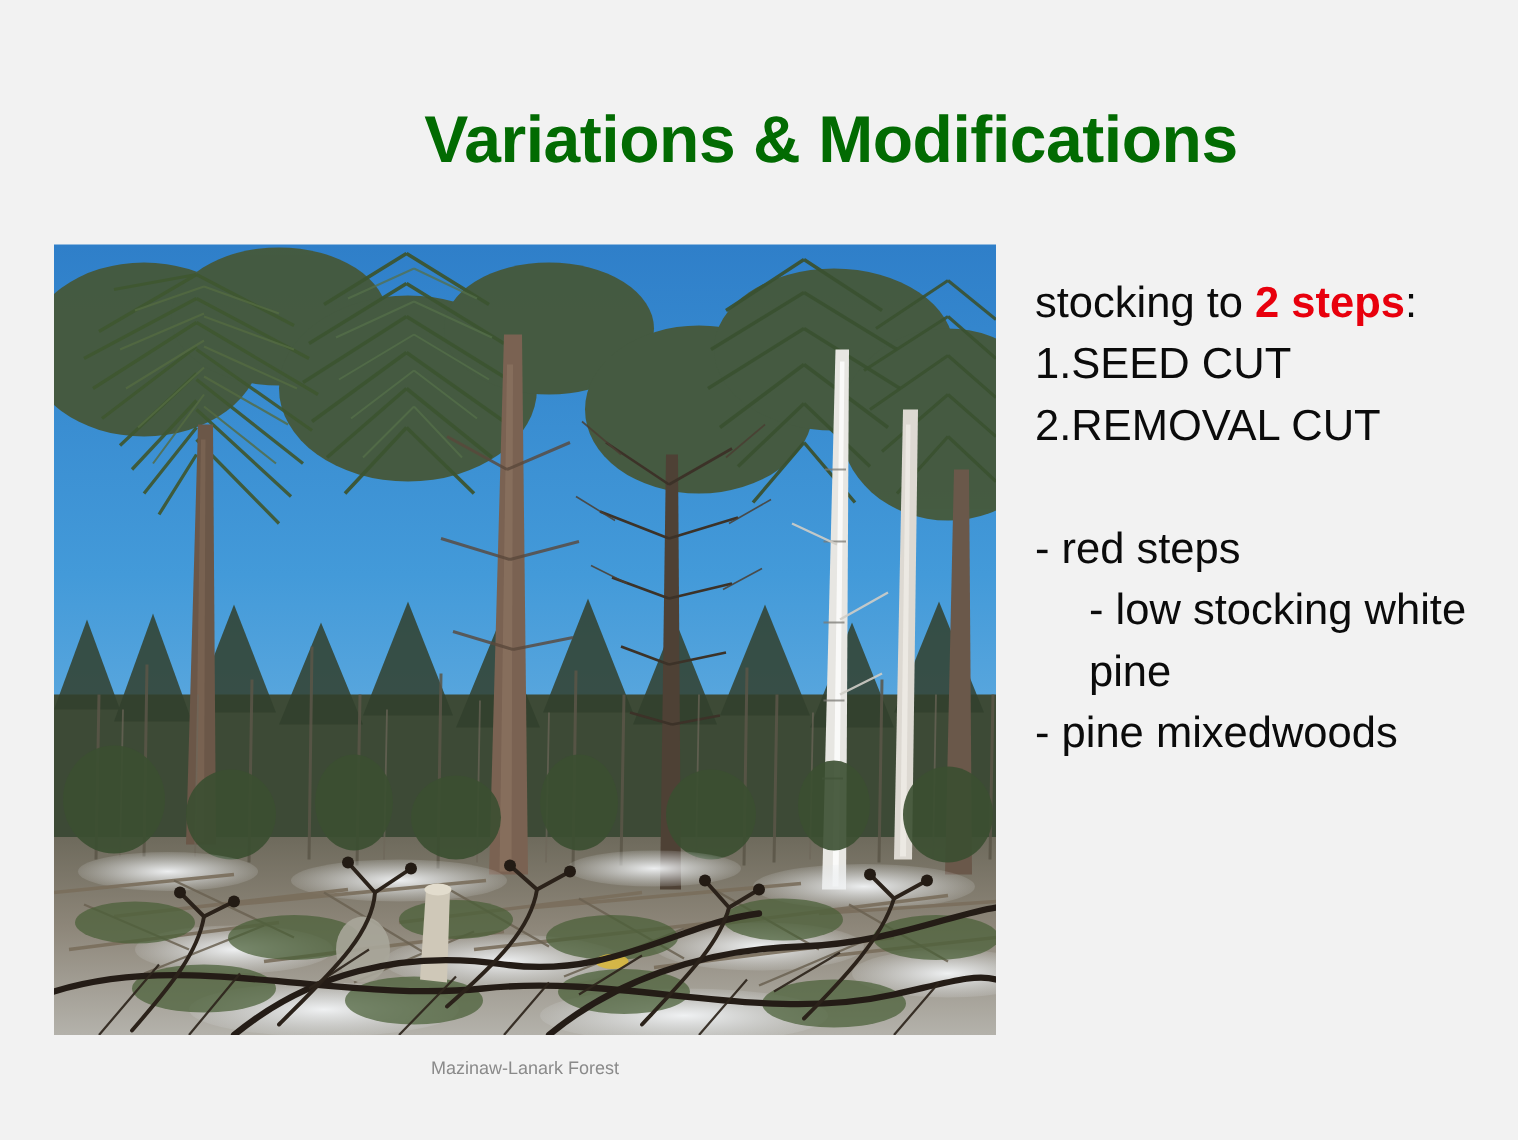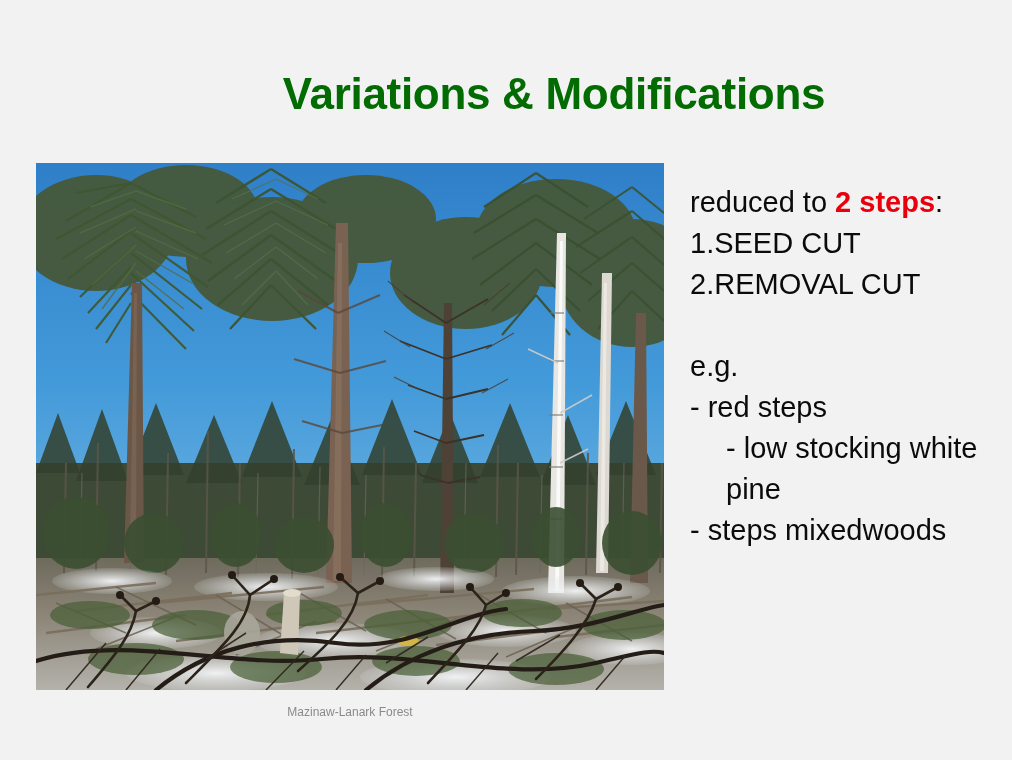--- a/index.html
+++ b/index.html
@@ -295,23 +295,22 @@
           <path d="M30 527 L70 480 M90 527 L124 486 M230 527 L268 488 M300 527 L330 492 M430 527 L462 490 M560 527 L590 492"></path>
           <path d="M170 496 L210 470 M350 500 L392 474 M480 498 L524 472"></path>
         </g>
       </svg>
     </div>
 
     <div id="photo-caption">Mazinaw-Lanark Forest</div>
   </div>
 
   <div id="body-text">
-    <div class="txt-line"><span>reduced to </span><span class="emph-red">2 steps</span><span>:</span></div>
+    <div class="txt-line"><span>stocking to </span><span class="emph-red">2 steps</span><span>:</span></div>
     <div class="txt-line">1.SEED CUT</div>
     <div class="txt-line">2.REMOVAL CUT</div>
     <div class="spacer-line"></div>
-    <div class="txt-line">e.g.</div>
     <div class="txt-line">- red steps</div>
     <div class="txt-line wrapline">- low stocking white pine</div>
-    <div class="txt-line">- steps mixedwoods</div>
+    <div class="txt-line">- pine mixedwoods</div>
   </div>
 
 </div>
 
 </body></html>

